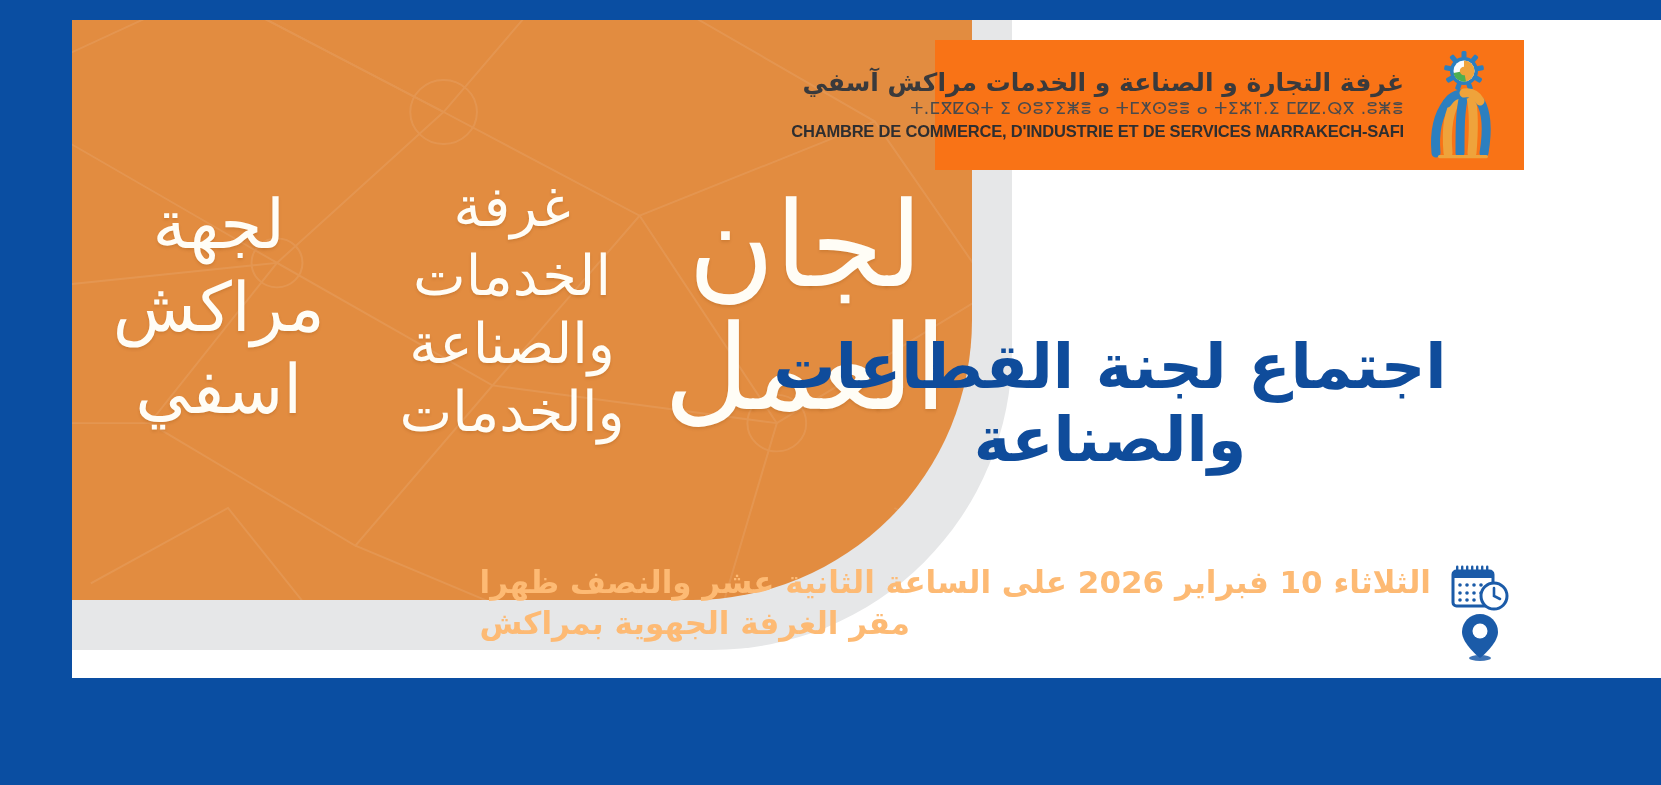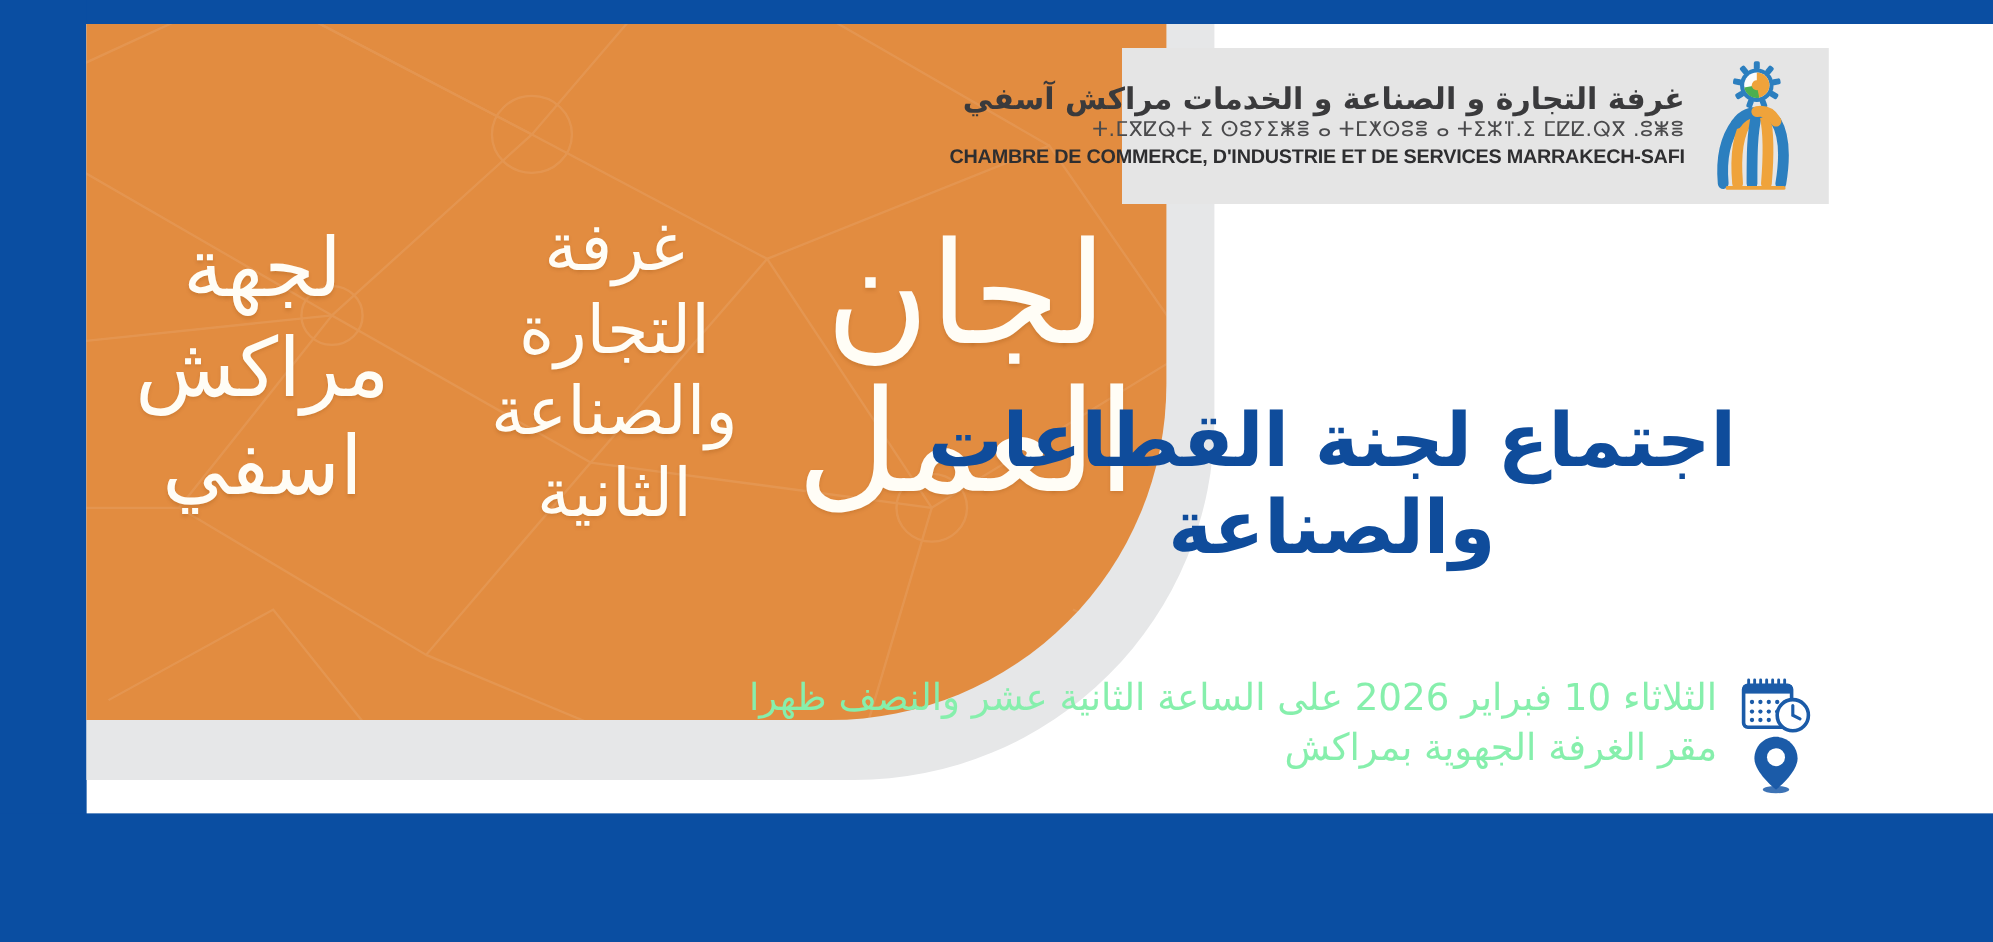--- a/index.html
+++ b/index.html
@@ -80,21 +80,21 @@
     font-size:68px;line-height:1.22;
     color:#FFFDF6;font-weight:400;
     text-align:center;margin-top:2px;width:100%;
     text-shadow:0 2px 3px rgba(120,60,0,.18);
   }
 
   
   .logo-plate{
     position:absolute;left:935px;top:40px;
     width:589px;height:130px;
-    background:#e5e5e5;
+    background:#f97316;
     display:flex;align-items:center;gap:10px;
     padding:6px 10px 6px 8px;box-sizing:border-box;
     direction:rtl;
   }
   .logo-mark{width:100px;height:112px;flex:0 0 100px;position:relative;}
   .logo-mark svg{width:100%;height:100%;display:block;}
   .logo-txt{flex:1;text-align:right;direction:rtl;line-height:1;}
   .logo-ar{
     font-size:25px;color:#3A3A3C;font-weight:600;
     letter-spacing:0px;white-space:nowrap;
@@ -120,22 +120,22 @@
     direction:rtl;
     font-family:"DejaVu Sans","Liberation Sans",sans-serif;
   }
 
   
   .meta{
     position:absolute;right:150px;top:562px;
     display:flex;align-items:flex-start;gap:18px;direction:rtl;
   }
   .meta-lines{
-    text-align:right;direction:rtl;color:#86efac;
-    font-size:31px;font-weight:400;line-height:1.32;
+    text-align:left;direction:rtl;color:#fdba74;
+    font-size:31px;font-weight:700;line-height:1.32;
     font-family:"DejaVu Sans","Liberation Sans",sans-serif;
     white-space:nowrap;
   }
   .meta-icons{
     display:flex;flex-direction:column;align-items:center;gap:2px;
     padding-top:2px;
   }
   .ic{width:62px;height:48px;display:block;}
   .ic2{width:48px;height:50px;display:block;margin-top:-2px;}
 </style>
@@ -171,21 +171,21 @@
           <circle cx="760" cy="470" r="30"></circle>
           <path d="M60 640 L200 560 L300 690"></path>
           <path d="M880 560 L1000 620"></path>
         </g>
       </svg>
     </div>
   </div>
 
   <div class="panel-text">
     <div class="callig-1">لجان العمل</div>
-    <div class="callig-2">غرفة التجارة والصناعة الثانية</div>
+    <div class="callig-2">غرفة الخدمات والصناعة والخدمات</div>
     <div class="callig-3">لجهة مراكش اسفي</div>
   </div>
 
   <div class="logo-plate">
     <div class="logo-mark">
       <svg viewBox="0 0 100 112">
 
         <g transform="translate(50,22)">
           <g fill="#2C7FBF">
             <g>

